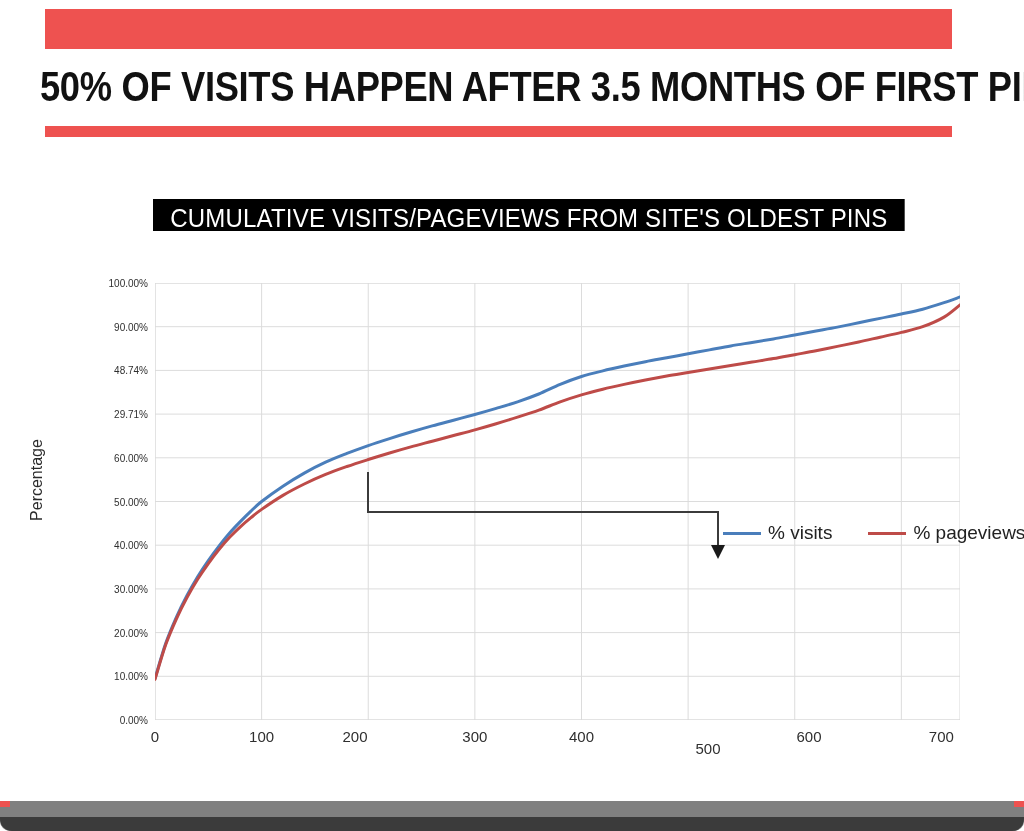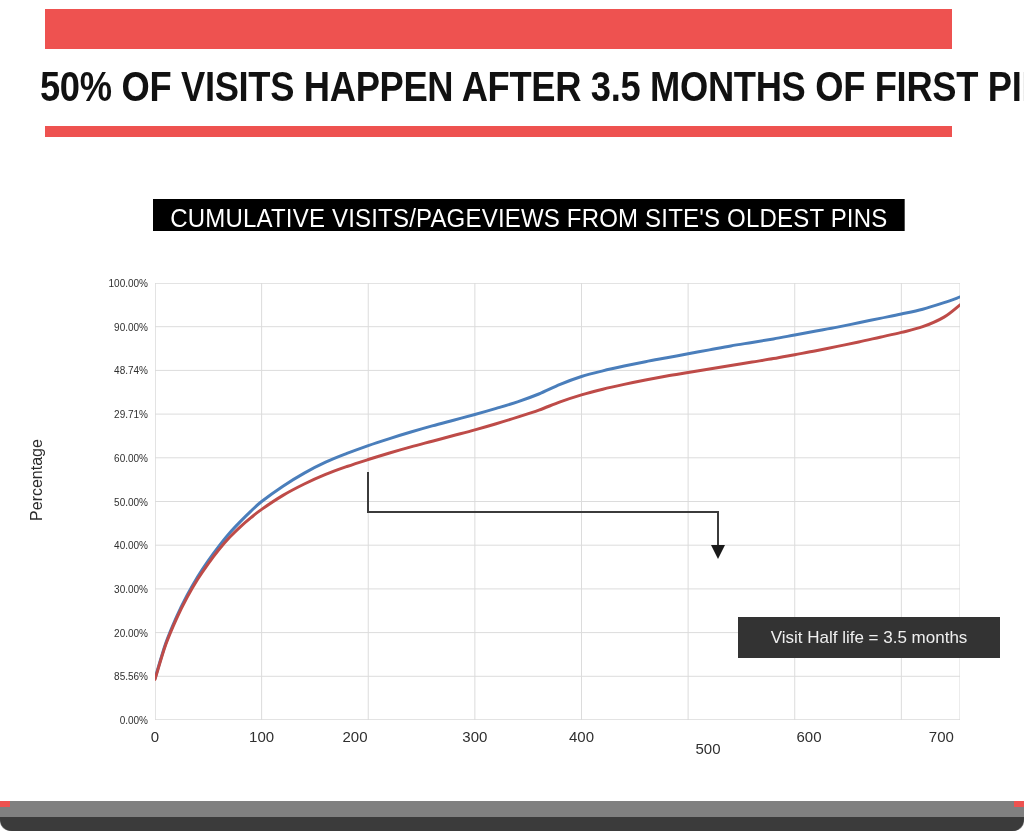--- a/index.html
+++ b/index.html
@@ -193,21 +193,21 @@
   <div id="header-red-bar-bottom"></div>
 
   <div id="chart-title-banner">CUMULATIVE VISITS/PAGEVIEWS FROM SITE'S OLDEST PINS</div>
 
   <div id="chart-card">
 
     <div id="y-axis-title">Percentage</div>
 
     <div id="y-ticks">
         <div class="ytick" style="top: 437px;">0.00%</div>
-        <div class="ytick" style="top: 393.3px;">85.56%</div>
+        <div class="ytick" style="top: 393.3px;">10.00%</div>
         <div class="ytick" style="top: 349.6px;">20.00%</div>
         <div class="ytick" style="top: 305.9px;">30.00%</div>
         <div class="ytick" style="top: 262.2px;">40.00%</div>
         <div class="ytick" style="top: 218.5px;">50.00%</div>
         <div class="ytick" style="top: 174.8px;">60.00%</div>
         <div class="ytick" style="top: 131.1px;">29.71%</div>
         <div class="ytick" style="top: 87.4px;">48.74%</div>
         <div class="ytick" style="top: 43.7px;">90.00%</div>
         <div class="ytick" style="top: 0px;">100.00%</div>
       </div>
@@ -240,22 +240,31 @@
         <rect x="0" y="0" width="805" height="437" fill="none" stroke="#d9d9d9" stroke-width="1"></rect>
         <path id="series-0-path" fill="none" stroke-width="3" stroke-linecap="round" stroke-linejoin="round" d="M 0.00,395.49 C 1.78,389.66 7.11,370.72 10.66,360.52 C 14.22,350.33 17.77,342.32 21.32,334.31 C 24.88,326.29 28.43,319.23 31.99,312.46 C 35.54,305.68 39.09,299.49 42.65,293.66 C 46.20,287.84 49.76,282.59 53.31,277.50 C 56.87,272.40 60.42,267.66 63.97,263.07 C 67.53,258.49 71.08,254.04 74.64,249.96 C 78.19,245.89 81.74,242.24 85.30,238.60 C 88.85,234.96 92.41,231.46 95.96,228.11 C 99.51,224.76 101.29,222.65 106.62,218.50 C 111.95,214.35 120.84,207.94 127.95,203.20 C 135.06,198.47 142.16,194.10 149.27,190.10 C 156.38,186.09 163.49,182.45 170.60,179.17 C 177.70,175.89 184.81,173.20 191.92,170.43 C 199.03,167.66 206.14,165.04 213.25,162.56 C 220.35,160.09 227.46,157.83 234.57,155.57 C 241.68,153.31 248.79,151.13 255.89,149.02 C 263.00,146.90 270.11,144.87 277.22,142.90 C 284.33,140.93 291.43,139.11 298.54,137.22 C 305.65,135.32 312.76,133.50 319.87,131.54 C 326.98,129.57 334.08,127.53 341.19,125.42 C 348.30,123.31 355.41,121.27 362.52,118.86 C 369.62,116.46 376.73,113.91 383.84,111.00 C 390.95,108.08 398.06,104.30 405.17,101.38 C 412.27,98.47 419.38,95.78 426.49,93.52 C 433.60,91.26 440.71,89.58 447.81,87.84 C 454.92,86.09 462.03,84.56 469.14,83.03 C 476.25,81.50 483.36,80.04 490.46,78.66 C 497.57,77.28 504.68,76.04 511.79,74.73 C 518.90,73.42 526.00,72.11 533.11,70.79 C 540.22,69.48 547.33,68.17 554.44,66.86 C 561.55,65.55 568.65,64.17 575.76,62.93 C 582.87,61.69 589.98,60.60 597.09,59.43 C 604.19,58.27 611.30,57.17 618.41,55.94 C 625.52,54.70 632.63,53.31 639.74,52.00 C 646.84,50.69 653.95,49.38 661.06,48.07 C 668.17,46.76 675.28,45.52 682.38,44.14 C 689.49,42.75 696.60,41.22 703.71,39.77 C 710.82,38.31 717.92,36.85 725.03,35.40 C 732.14,33.94 739.25,32.56 746.36,31.03 C 753.47,29.50 760.57,28.11 767.68,26.22 C 774.79,24.33 782.79,21.70 789.01,19.67 C 795.23,17.63 802.33,14.93 805.00,13.98" stroke="#4a7ebb"></path>
         <path id="series-1-path" fill="none" stroke-width="3" stroke-linecap="round" stroke-linejoin="round" d="M 0.00,396.36 C 1.78,390.61 7.11,371.89 10.66,361.84 C 14.22,351.79 17.77,343.92 21.32,336.05 C 24.88,328.19 28.43,321.27 31.99,314.64 C 35.54,308.01 39.09,301.97 42.65,296.29 C 46.20,290.61 49.76,285.51 53.31,280.55 C 56.87,275.60 60.42,270.94 63.97,266.57 C 67.53,262.20 71.08,258.12 74.64,254.33 C 78.19,250.55 81.74,247.12 85.30,243.85 C 88.85,240.57 92.41,237.58 95.96,234.67 C 99.51,231.76 101.29,230.08 106.62,226.37 C 111.95,222.65 120.84,216.61 127.95,212.38 C 135.06,208.16 142.16,204.52 149.27,201.02 C 156.38,197.52 163.49,194.32 170.60,191.41 C 177.70,188.49 184.81,186.02 191.92,183.54 C 199.03,181.06 206.14,178.81 213.25,176.55 C 220.35,174.29 227.46,172.11 234.57,169.99 C 241.68,167.88 248.79,165.84 255.89,163.88 C 263.00,161.91 270.11,160.09 277.22,158.19 C 284.33,156.30 291.43,154.41 298.54,152.51 C 305.65,150.62 312.76,148.80 319.87,146.83 C 326.98,144.87 334.08,142.83 341.19,140.71 C 348.30,138.60 355.41,136.42 362.52,134.16 C 369.62,131.90 376.73,129.72 383.84,127.17 C 390.95,124.62 398.06,121.41 405.17,118.86 C 412.27,116.31 419.38,113.98 426.49,111.87 C 433.60,109.76 440.71,107.94 447.81,106.19 C 454.92,104.44 462.03,102.91 469.14,101.38 C 476.25,99.85 483.36,98.40 490.46,97.01 C 497.57,95.63 504.68,94.32 511.79,93.08 C 518.90,91.84 526.00,90.75 533.11,89.58 C 540.22,88.42 547.33,87.25 554.44,86.09 C 561.55,84.92 568.65,83.76 575.76,82.59 C 582.87,81.43 589.98,80.26 597.09,79.10 C 604.19,77.93 611.30,76.84 618.41,75.60 C 625.52,74.36 632.63,72.98 639.74,71.67 C 646.84,70.36 653.95,69.12 661.06,67.74 C 668.17,66.35 675.28,64.82 682.38,63.37 C 689.49,61.91 696.60,60.52 703.71,59.00 C 710.82,57.47 717.92,55.79 725.03,54.19 C 732.14,52.59 739.25,51.13 746.36,49.38 C 753.47,47.63 760.57,46.25 767.68,43.70 C 774.79,41.15 782.79,37.73 789.01,34.09 C 795.23,30.44 802.33,23.89 805.00,21.85" stroke="#be4b48"></path>
       </svg>
 
       <svg id="annotation-leader" width="805" height="437" viewBox="0 0 805 437">
         <path d="M 213,189 L 213,229 L 563,229 L 563,262" fill="none" stroke="#3b3b3b" stroke-width="2"></path>
         <path d="M 556,262 L 570,262 L 563,276 Z" fill="#1a1a1a"></path>
       </svg>
 
-
-      <div id="annotation-box">Visit Half life = 3.5 months</div>
+      <div id="legend">
+        <div class="legend-item">
+          <span class="legend-swatch" id="legend-swatch-0" style="background: rgb(74, 126, 187);"></span>
+          <span class="legend-label">% visits</span>
+        </div>
+        <div class="legend-item">
+          <span class="legend-swatch" id="legend-swatch-1" style="background: rgb(190, 75, 72);"></span>
+          <span class="legend-label">% pageviews</span>
+        </div>
+      </div>
+
     </div>
 
     <div id="x-ticks">
         <div class="xtick" style="left: 0px;">0</div>
         <div class="xtick" style="left: 106.623px;">100</div>
         <div class="xtick" style="left: 200px;">200</div>
         <div class="xtick" style="left: 319.868px;">300</div>
         <div class="xtick" style="left: 426.49px;">400</div>
         <div class="xtick" style="left: 553px; margin-top: 12px;">500</div>
         <div class="xtick" style="left: 625px; margin-left: 29px;">600</div>

